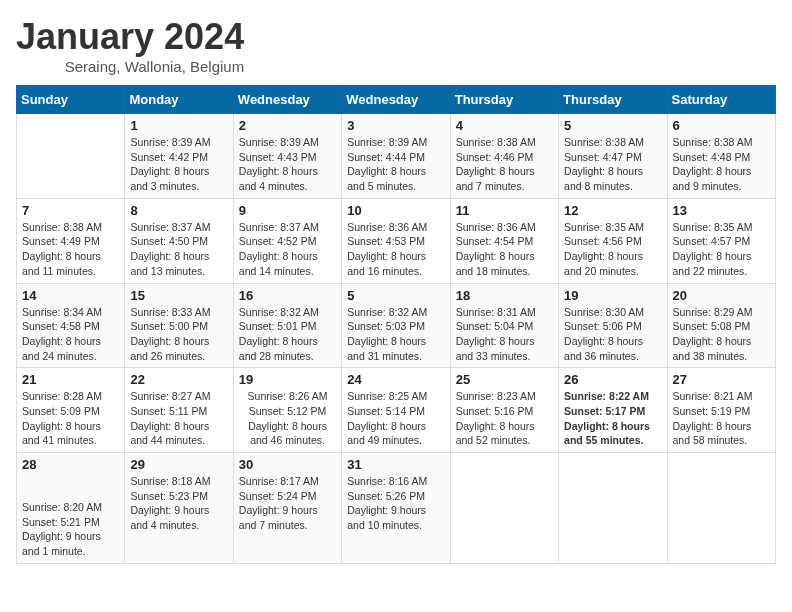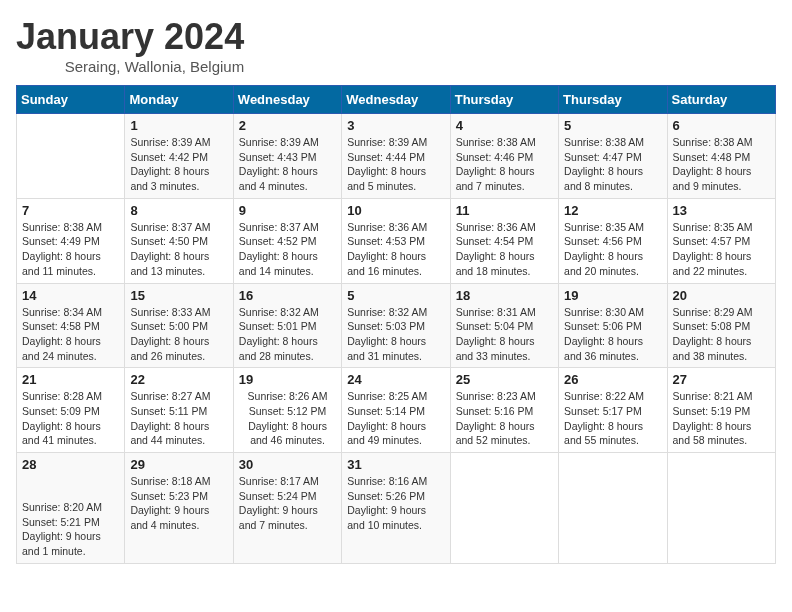--- a/index.html
+++ b/index.html
@@ -279,21 +279,21 @@
         </td>
         <td>
           <span class="day-number">25</span>
           <div class="day-info" style="white-space: pre-line;">Sunrise: 8:23 AM
 Sunset: 5:16 PM
 Daylight: 8 hours
 and 52 minutes.</div>
         </td>
         <td>
           <span class="day-number">26</span>
-          <div class="day-info" style="white-space: pre-line;">Sunrise: 8:22 AM
+          <div class="day-info" style="white-space: pre-line; font-weight: bold;">Sunrise: 8:22 AM
 Sunset: 5:17 PM
 Daylight: 8 hours
 and 55 minutes.</div>
         </td>
         <td>
           <span class="day-number">27</span>
           <div class="day-info" style="white-space: pre-line;">Sunrise: 8:21 AM
 Sunset: 5:19 PM
 Daylight: 8 hours
 and 58 minutes.</div>

